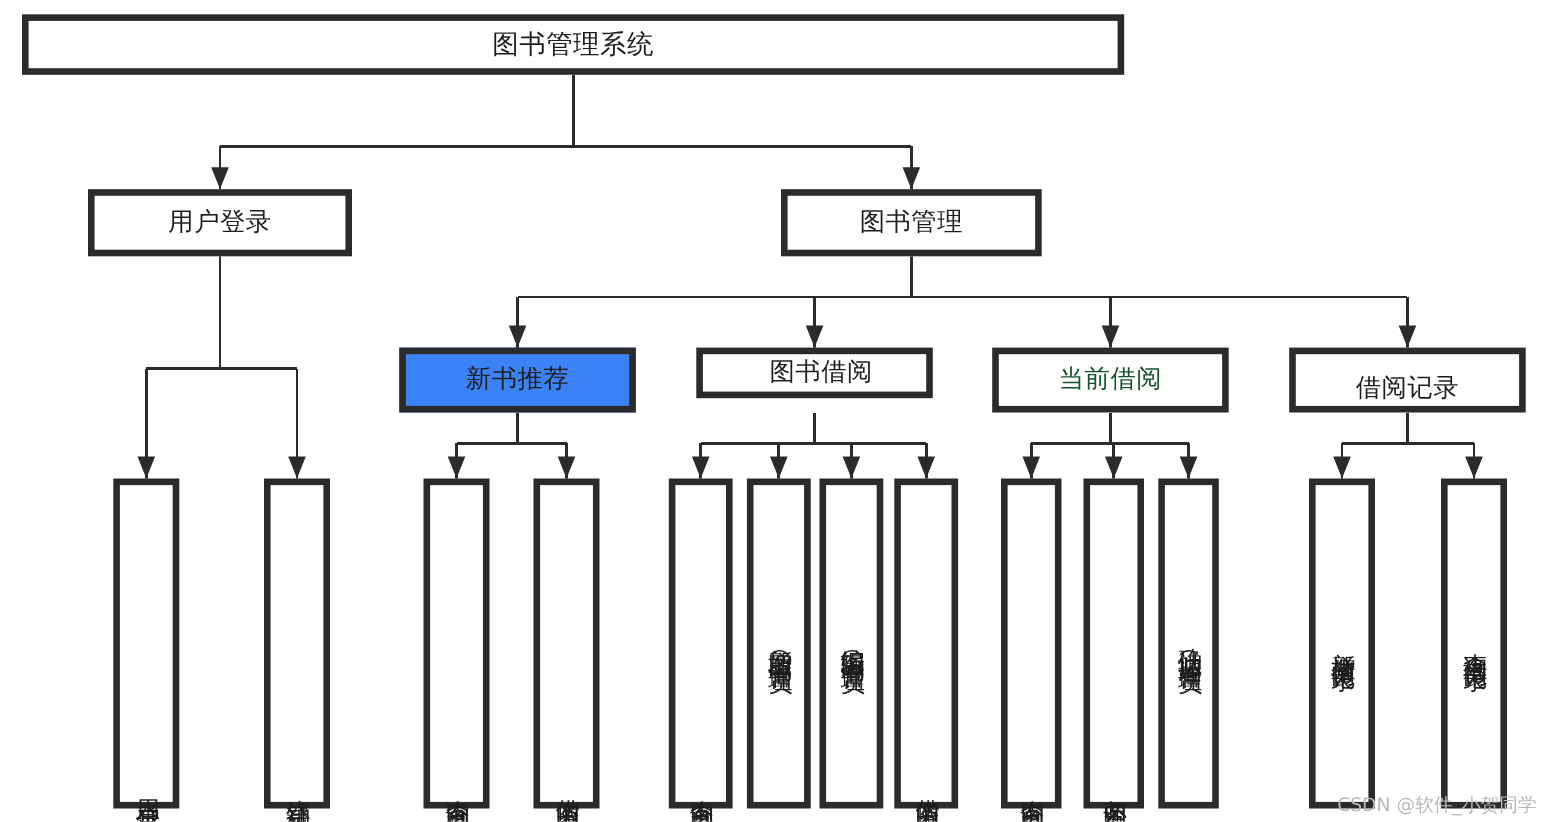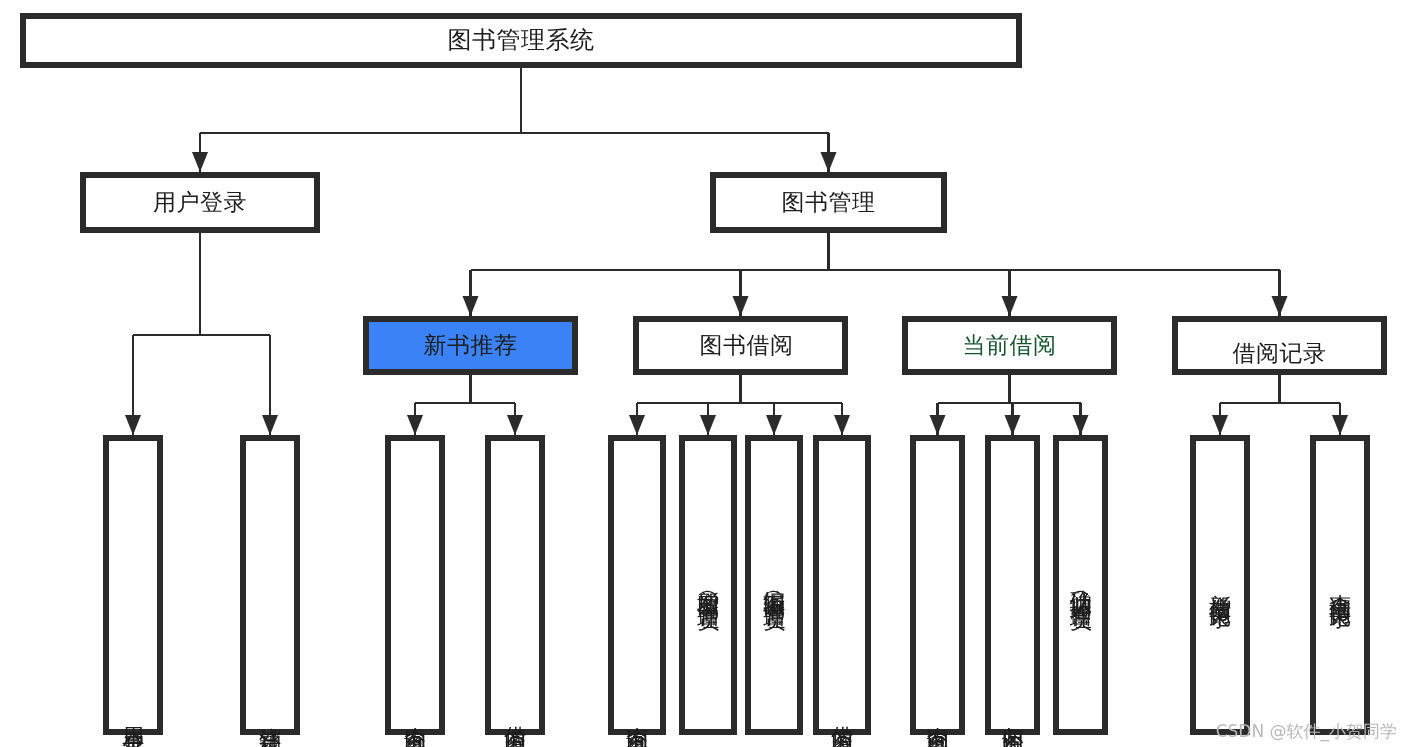--- a/index.html
+++ b/index.html
@@ -138,21 +138,21 @@
       </div>
       <div class="node horiz" style="left: 80px; top: 172px; width: 240px; height: 61px; border-color: rgb(43, 43, 43); background: rgb(255, 255, 255);">
         <span class="node-label" style="color: rgb(29, 29, 29);">用户登录</span>
       </div>
       <div class="node horiz" style="left: 710px; top: 172px; width: 237px; height: 61px; border-color: rgb(43, 43, 43); background: rgb(255, 255, 255);">
         <span class="node-label" style="color: rgb(29, 29, 29);">图书管理</span>
       </div>
       <div class="node horiz" style="left: 363px; top: 316px; width: 215px; height: 59px; border-color: rgb(43, 43, 43); background: #3b82f6;">
         <span class="node-label" style="color: rgb(29, 29, 29);">新书推荐</span>
       </div>
-      <div class="node horiz" style="left: 633px; top: 316px; width: 215px; height: 59px; border-color: rgb(43, 43, 43); background: rgb(255, 255, 255); padding-left: 12px;">
+      <div class="node horiz" style="left: 633px; top: 316px; width: 215px; height: 46px; border-color: rgb(43, 43, 43); background: rgb(255, 255, 255); padding-left: 12px;">
         <span class="node-label" style="color: rgb(29, 29, 29);">图书借阅</span>
       </div>
       <div class="node horiz" style="left: 902px; top: 316px; width: 215px; height: 59px; border-color: rgb(43, 43, 43); background: rgb(255, 255, 255);">
         <span class="node-label" style="color: #14532d;">当前借阅</span>
       </div>
       <div class="node horiz" style="left: 1172px; top: 316px; width: 215px; height: 59px; border-color: rgb(43, 43, 43); background: rgb(255, 255, 255);">
         <span class="node-label" style="color: rgb(29, 29, 29); margin-top: 17px;">借阅记录</span>
       </div>
       <div class="node vert" style="left: 103px; top: 435px; width: 60px; height: 300px; border-color: rgb(43, 43, 43); background: rgb(255, 255, 255);">
         <span class="node-label" style="color: rgb(29, 29, 29);">用户登录</span>

